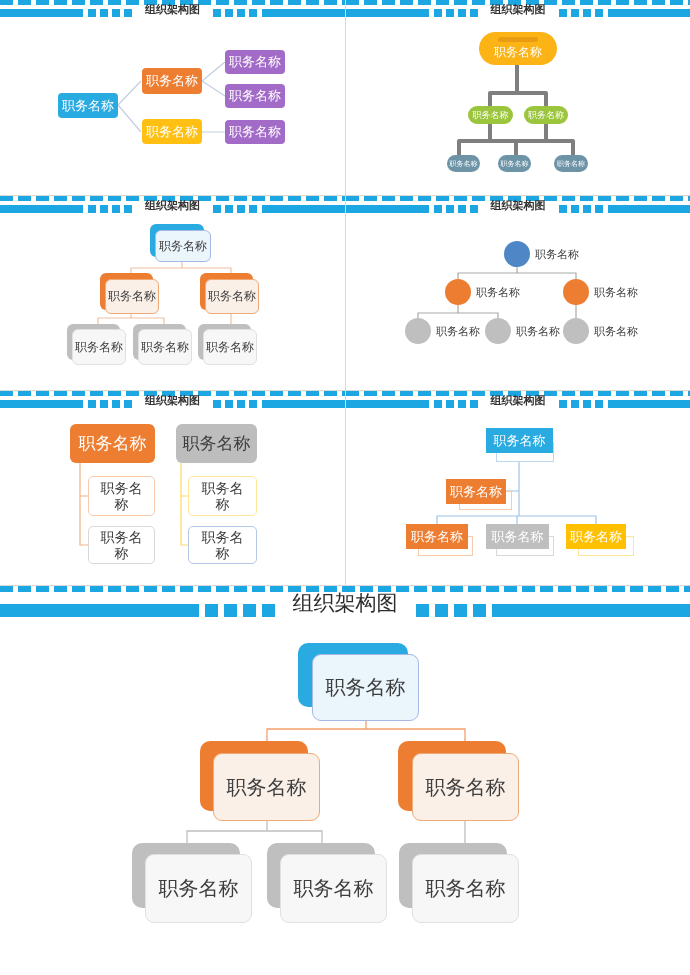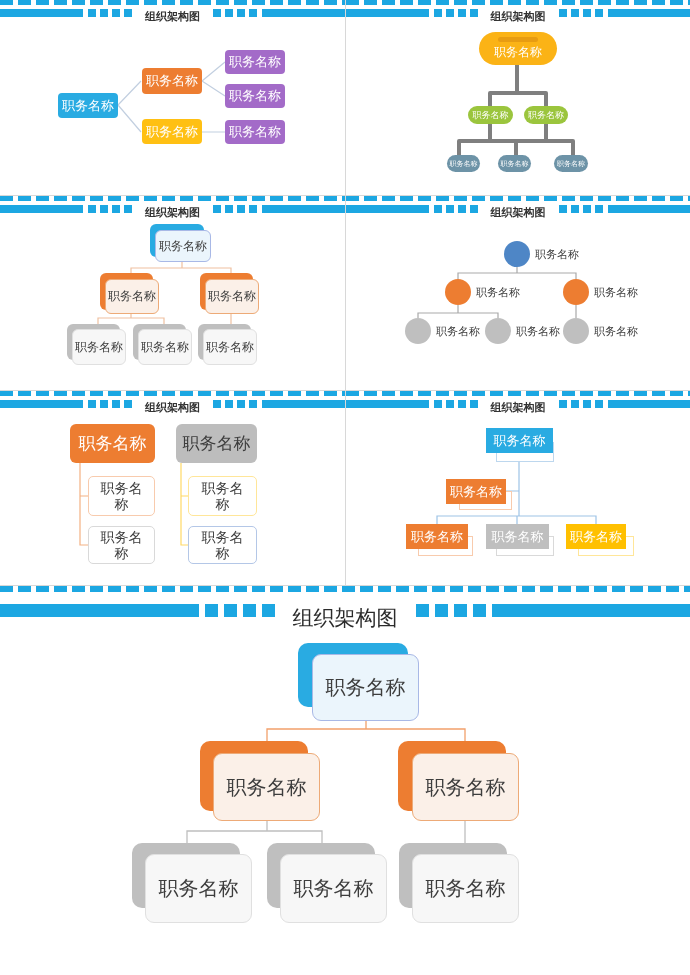--- a/index.html
+++ b/index.html
@@ -7,21 +7,21 @@
           font-family:"Liberation Sans","DejaVu Sans",sans-serif;}
   .panel{position:absolute;background:#fff;box-sizing:border-box;overflow:hidden;}
   .b-top{border-top:1px solid #d8d8d8;}
   .b-left{border-left:1px solid #d8d8d8;}
   .abs{position:absolute;box-sizing:border-box;}
   
   .dashes{position:absolute;left:0;top:0;width:100%;height:5px;
           background:repeating-linear-gradient(90deg,#1CA7E2 0 13px,transparent 13px 18px);}
   .dashes-big{height:6px;}
   
-  .phdr{position:absolute;left:0;display:flex;align-items:flex-start;width:100%;}
+  .phdr{position:absolute;left:0;display:flex;align-items:flex-end;width:100%;}
   .phdr-s{top:9px;height:8px;}
   .phdr-b{top:18px;height:13px;}
   .hbar{flex:1;height:100%;background:#1CA7E2;}
   .sqs{height:100%;margin:0 6px;}
   .phdr-s .sqs{width:44px;background:repeating-linear-gradient(90deg,#1CA7E2 0 8px,transparent 8px 12px);margin:0 5px;}
   .phdr-b .sqs{width:70px;background:repeating-linear-gradient(90deg,#1CA7E2 0 13px,transparent 13px 19px);}
   .ptitle{white-space:nowrap;color:#333;margin:0 8px;}
   .phdr-s .ptitle{font-size:11px;font-weight:600;}
   .phdr-b .ptitle{font-size:21px;font-weight:500;color:#2b2b2b;margin:0 12px;}
   .wires{position:absolute;left:0;top:0;}

